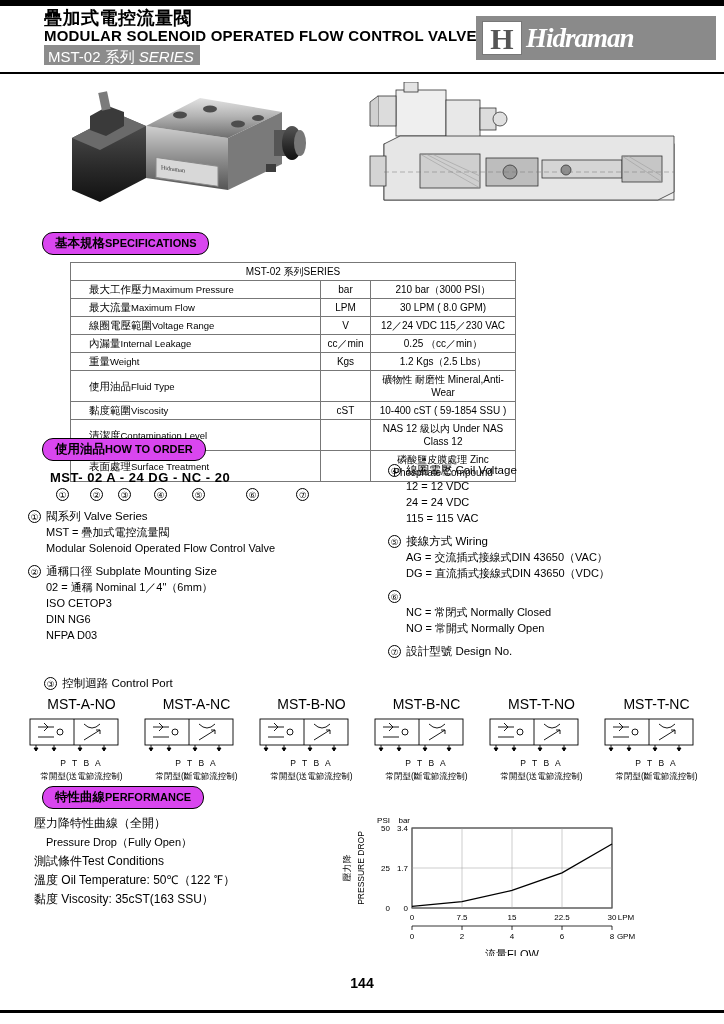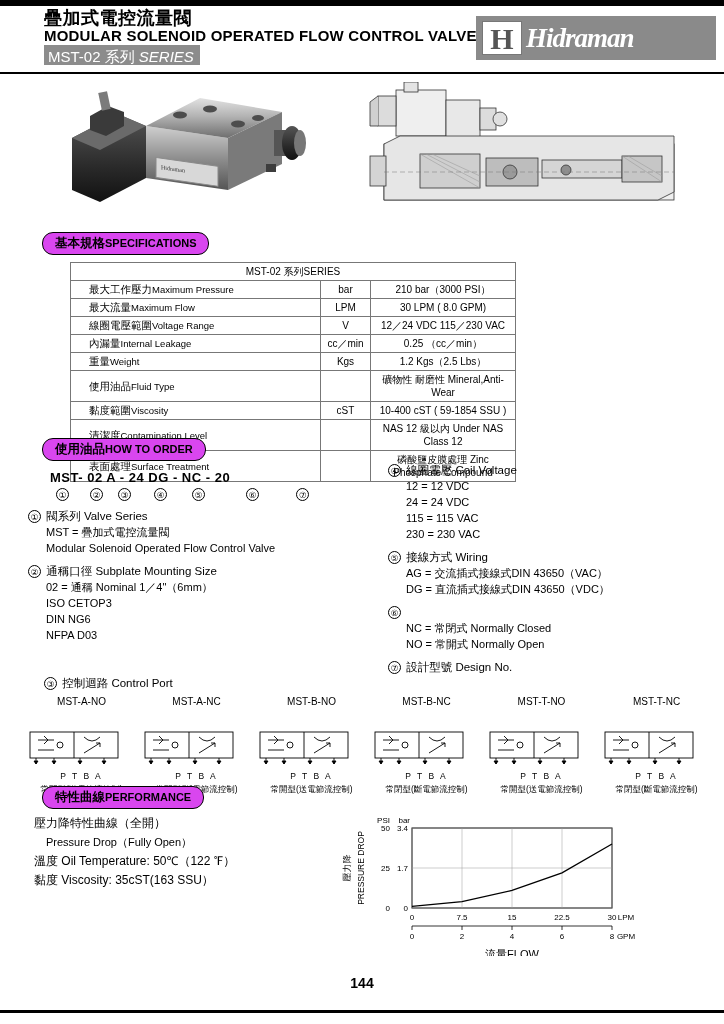--- a/index.html
+++ b/index.html
@@ -88,21 +88,21 @@
   .ord-left { position:absolute; left:28px; top:508px; width:310px; font-size:11px; line-height:16px; }
   .ord-right { position:absolute; left:388px; top:462px; width:320px; font-size:11px; line-height:16px; }
   .ord-item { margin-bottom:7px; }
   .ord-head { font-size:11.5px; }
   .ord-sub { padding-left:18px; font-size:11px; }
 
   
   .cp-title { position:absolute; left:44px; top:676px; font-size:11.5px; }
   .cp-grid { position:absolute; left:24px; top:696px; width:690px; display:flex; }
   .cp-cell { width:115px; text-align:center; }
-  .cp-name { font-size:10px; margin-bottom:21px; }
+  .cp-name { font-size:14px; margin-bottom:3px; }
   .cp-ports { font-size:8.5px; letter-spacing:2px; margin-top:1px; }
   .cp-note { font-size:8.5px; margin-top:3px; white-space:nowrap; }
 
   
   .perf-text { position:absolute; left:34px; top:814px; font-size:12px; line-height:19px; }
   .perf-text .sub { padding-left:12px; font-size:11px; }
   .chart-wrap { position:absolute; left:334px; top:806px; }
 
   .page-num {
     position:absolute; left:0; top:975px; width:724px; text-align:center;
@@ -302,21 +302,20 @@
         <div class="ord-sub">DIN NG6</div>
         <div class="ord-sub">NFPA D03</div>
       </div>
     </div>
   <div class="ord-right" id="ord-right">
       <div class="ord-item">
         <div class="ord-head"><span class="circ">④</span> <span>線圈電壓</span> <span>Coil Voltage</span></div>
         <div class="ord-sub">12 = 12 VDC</div>
         <div class="ord-sub">24 = 24 VDC</div>
         <div class="ord-sub">115 = 115 VAC</div>
-        <div class="ord-sub">230 = 230 VAC</div>
       </div>
       <div class="ord-item">
         <div class="ord-head"><span class="circ">⑤</span> <span>接線方式</span> <span>Wiring</span></div>
         <div class="ord-sub">AG =  交流插式接線式DIN 43650（VAC）</div>
         <div class="ord-sub">DG =  直流插式接線式DIN 43650（VDC）</div>
       </div>
       <div class="ord-item">
         <div class="ord-head"><span class="circ">⑥</span> <span></span> <span></span></div>
         <div class="ord-sub">NC =  常閉式 Normally Closed</div>
         <div class="ord-sub">NO =  常開式 Normally Open</div>
@@ -448,20 +447,21 @@
       </div>
     </div>
 
   <div class="pill sec-perf">
     <span class="cn">特性曲線</span><span class="en">PERFORMANCE</span>
   </div>
 
   <div class="perf-text">
     <div>壓力降特性曲線（全開）</div>
     <div class="sub">Pressure Drop（Fully Open）</div>
+    <div>測試條件Test Conditions</div>
     <div>溫度 Oil Temperature: 50℃（122 ℉）</div>
     <div>黏度 Viscosity: 35cST(163  SSU）</div>
   </div>
 
   <div class="chart-wrap">
     <svg id="chart-svg" width="370" height="150" viewBox="0 0 370 150">
         <rect x="78" y="22" width="200" height="80" fill="#ffffff" stroke="#000" stroke-width="1"></rect>
         <line x1="78" y1="22" x2="78" y2="102" stroke="#999" stroke-width="0.5"></line>
         <line x1="128" y1="22" x2="128" y2="102" stroke="#999" stroke-width="0.5"></line>
         <line x1="178" y1="22" x2="178" y2="102" stroke="#999" stroke-width="0.5"></line>

